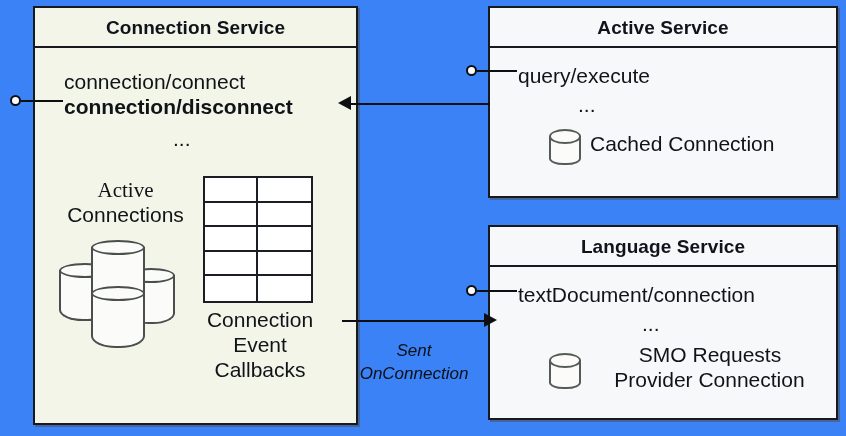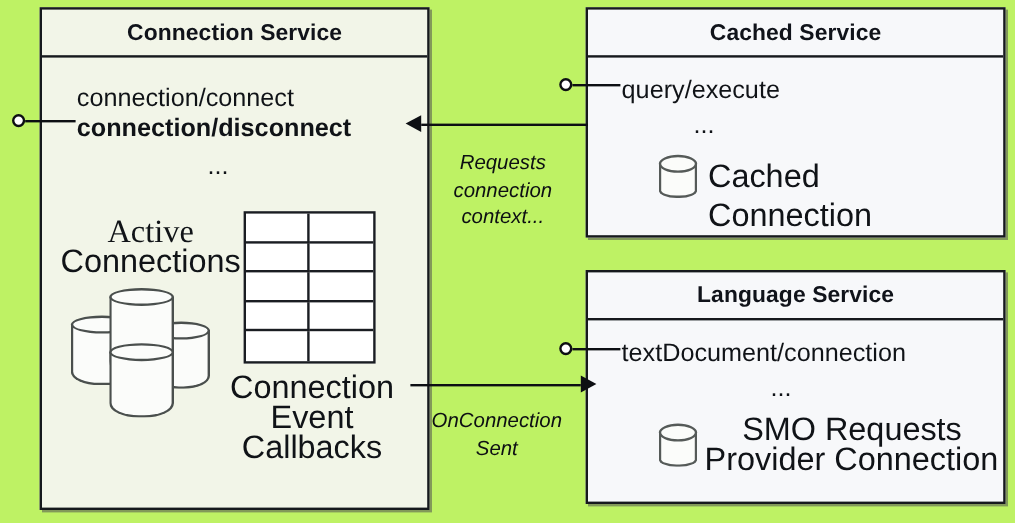--- a/index.html
+++ b/index.html
@@ -10,21 +10,21 @@
   body {
     font-family: "Liberation Sans", sans-serif;
     width: 846px;
     height: 436px;
     overflow: hidden;
   }
   #canvas {
     position: relative;
     width: 846px;
     height: 436px;
-    background: #bef264;
+    background: #3b82f6;
   }
 
   
   .component {
     position: absolute;
     box-sizing: border-box;
     border: 2px solid #16191d;
     box-shadow: 2px 2px 0 0 rgba(80,80,80,0.55);
   }
   .comp-title {
@@ -121,21 +121,21 @@
     font-size: 17px;
     color: #0d0f13;
     text-align: center;
     line-height: 1.33;
     white-space: nowrap;
   }
 
   
   .inner-label {
     position: absolute;
-    font-size: 27px;
+    font-size: 21px;
     color: #101317;
     text-align: center;
     line-height: 1.18;
   }
 
   
   .grid-icon {
     position: absolute;
     box-sizing: border-box;
     border: 2px solid #1a1d22;
@@ -241,21 +241,21 @@
 
     </div>
   </div>
 
   <div class="lollipop">
     <div class="lolli-circle" style="left:10px; top:95px;"></div>
     <div class="lolli-line" style="left:21px; top:100px; width:42px;"></div>
   </div>
 
   <div class="component" id="query-service">
-    <div class="comp-title">Cached Service</div>
+    <div class="comp-title">Active Service</div>
     <div class="comp-body">
 
       <div class="iface-text" style="left:28px; top:16px;">query/execute</div>
 
       <div class="ellipsis-line" style="left:88px; top:46px;">...</div>
 
       <div class="cyl" style="left:59px; top:81px; width:32px; height:36px;">
         <div class="body"></div>
           <div class="top"></div>
       </div>
@@ -289,26 +289,21 @@
     </div>
   </div>
 
   <div class="lollipop">
     <div class="lolli-circle" style="left:466px; top:285px;"></div>
     <div class="lolli-line" style="left:477px; top:290px; width:40px;"></div>
   </div>
 
   <div class="arrow-line" style="left:351px; top:103px; width:139px;"></div>
   <div class="arrow-head left" style="left:338px; top:96px;"></div>
-  <div class="arrow-label" style="left:355px; top:125px; width:128px;">
-    <div>Requests</div>
-    <div>connection</div>
-    <div>context...</div>
-  </div>
 
   <div class="arrow-line" style="left:342px; top:320px; width:142px;"></div>
   <div class="arrow-head right" style="left:484px; top:313px;"></div>
   <div class="arrow-label" style="left:348px; top:340px; width:132px;">
+    <div>Sent</div>
     <div>OnConnection</div>
-    <div>Sent</div>
   </div>
 
 </div>
 
 </body></html>

